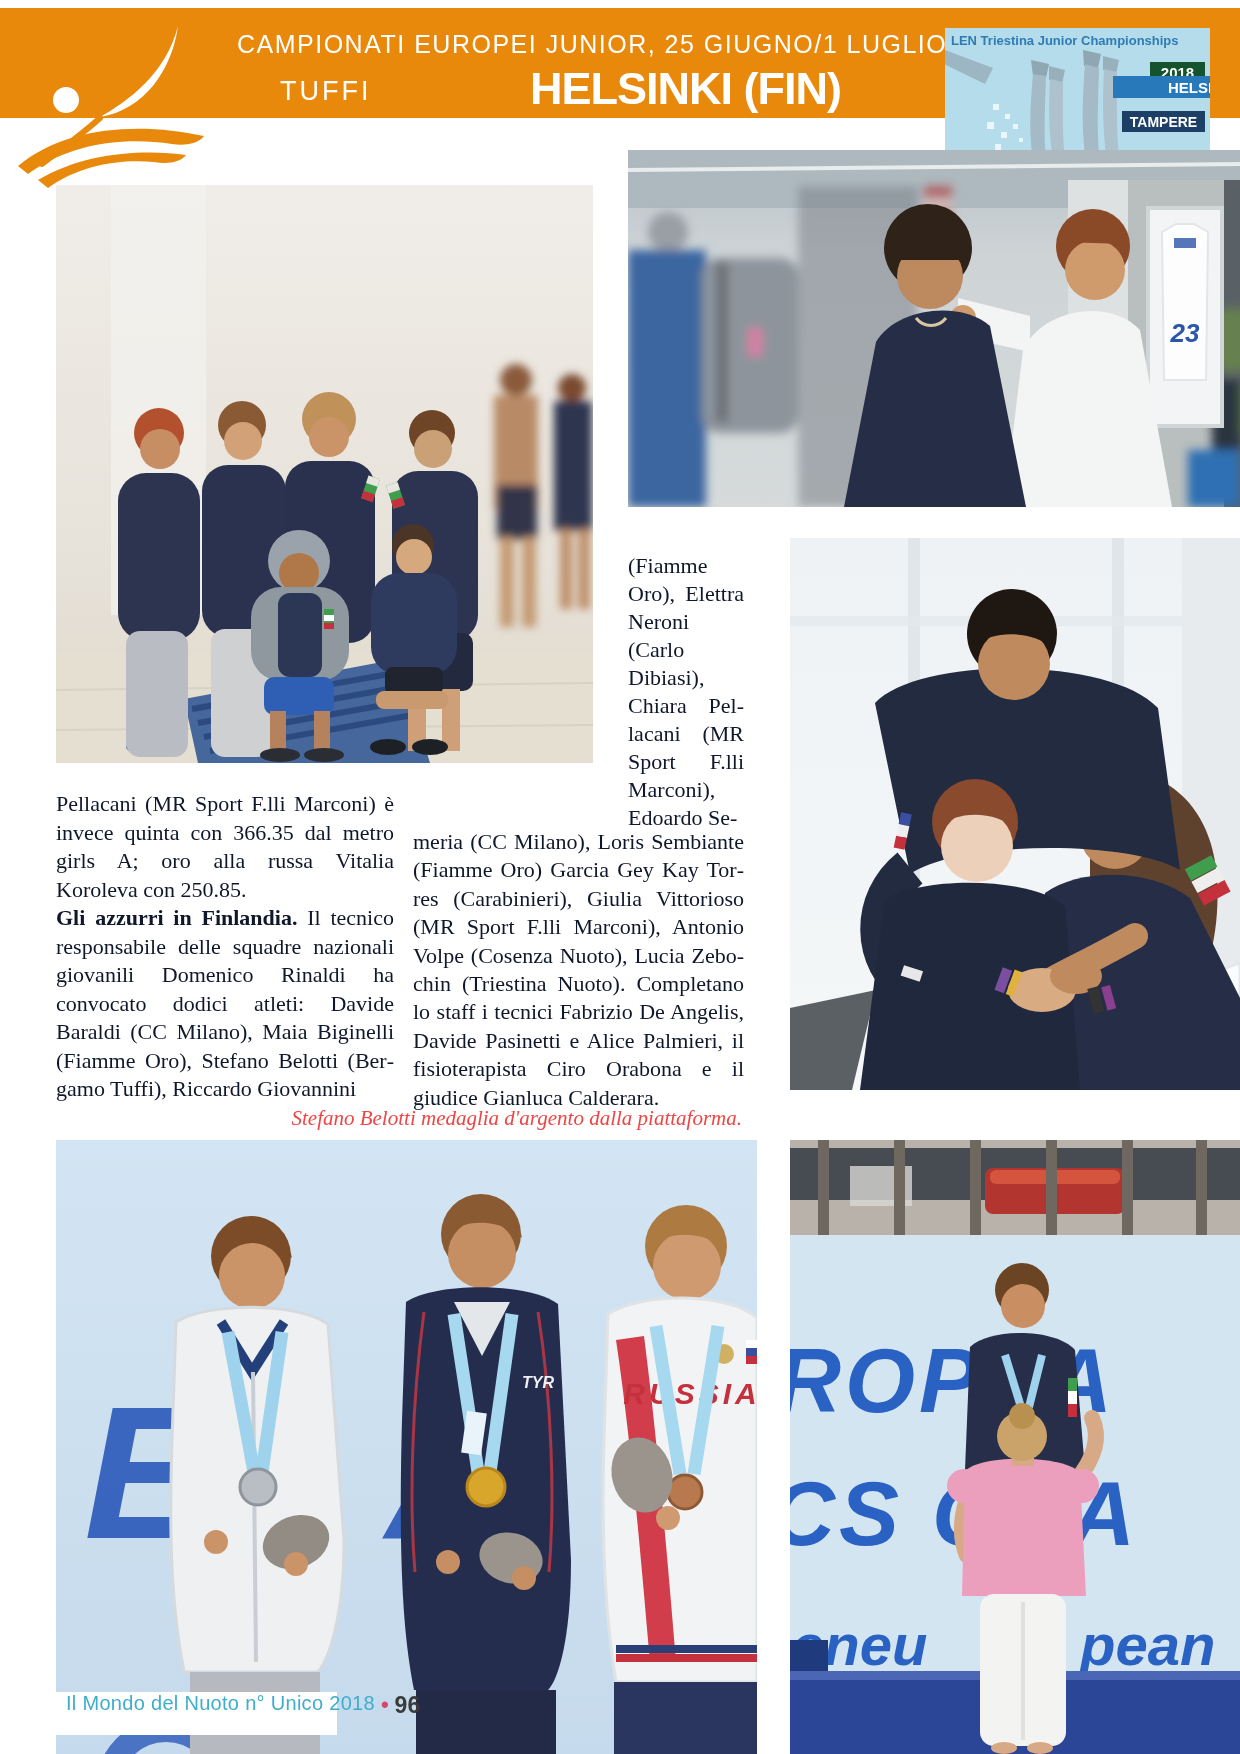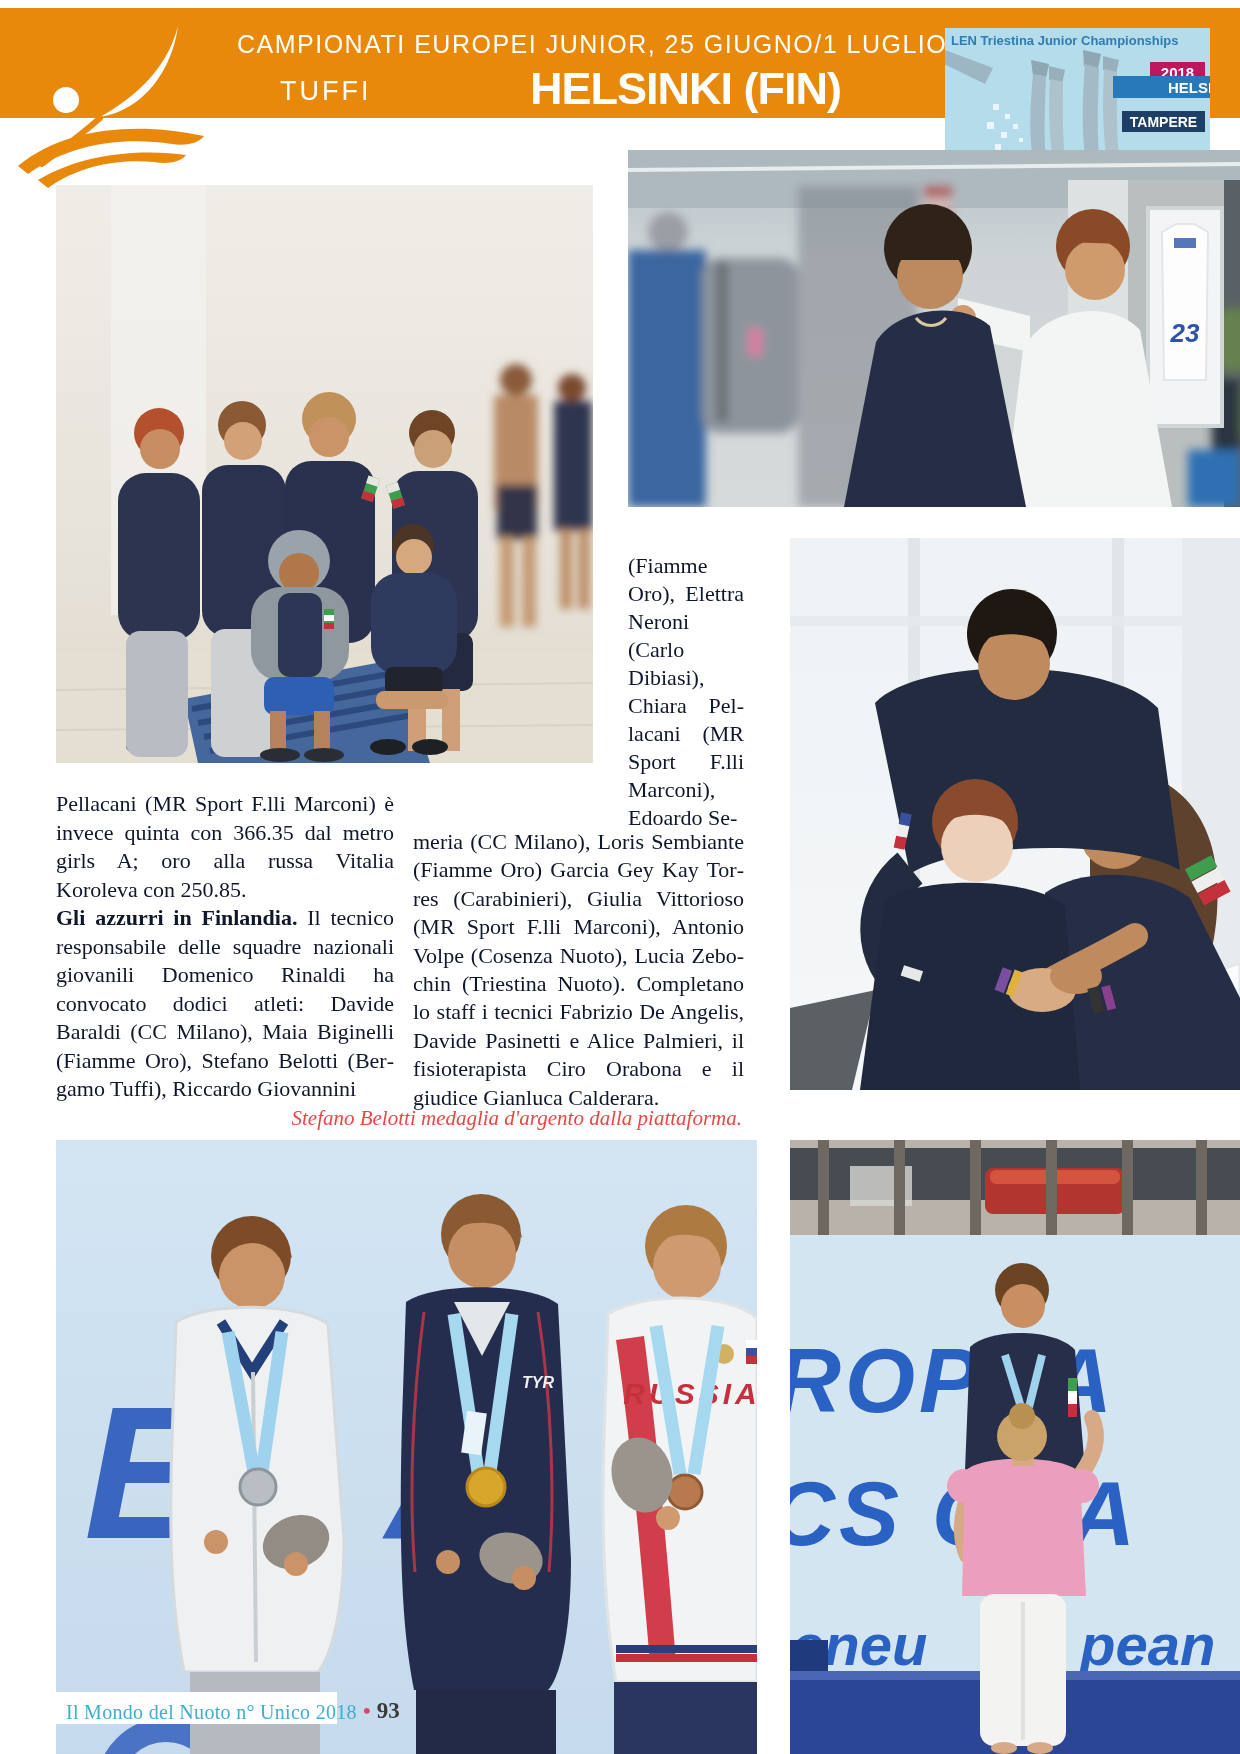--- a/index.html
+++ b/index.html
@@ -13,41 +13,41 @@
   .section-label{left:280px;top:76px;color:#fff;font-family:"Liberation Sans",sans-serif;
           font-size:27px;letter-spacing:3px;font-weight:400;}
   .big-title{left:530px;top:63px;color:#fff;font-family:"Liberation Sans",sans-serif;
           font-size:45px;font-weight:bold;letter-spacing:-1px;white-space:nowrap;}
   
   .len-logo{left:945px;top:28px;width:265px;height:150px;background:#b5dcea;overflow:hidden;}
   .len-title{position:absolute;left:6px;top:5px;width:253px;color:#2f7cb5;
           font-family:"Liberation Sans",sans-serif;font-size:13px;font-weight:bold;}
   .len-box{position:absolute;color:#fff;font-family:"Liberation Sans",sans-serif;font-weight:bold;
           display:flex;align-items:center;justify-content:center;}
-  .len-year{left:205px;top:34px;width:55px;height:21px;background:#be185d;font-size:15px;}
+  .len-year{left:205px;top:34px;width:55px;height:21px;background:#14532d;font-size:15px;}
   .len-helsinki{left:168px;top:48px;width:84px;height:22px;background:#2779b9;font-size:15px;padding-left:48px;}
   .len-tampere{left:177px;top:83px;width:83px;height:21px;background:#1d3f66;font-size:14px;}
   
   .photo{overflow:hidden;font-style:italic;}
   .photo-team{left:56px;top:185px;width:537px;height:578px;background:linear-gradient(180deg,#f0ede8,#e6e1d8 70%,#ded6c6);}
   .photo-friends{left:628px;top:150px;width:612px;height:357px;background:linear-gradient(180deg,#b9c2c7,#ced4d6 30%,#d6dadb);}
   .photo-trio{left:790px;top:538px;width:450px;height:552px;background:linear-gradient(180deg,#eef2f5,#f5f7f8);}
   .photo-podium{left:56px;top:1140px;width:701px;height:614px;background:linear-gradient(180deg,#d3e5f3,#c5daec);}
   .photo-ceremony{left:790px;top:1140px;width:450px;height:614px;background:#d4e5f2;}
   
   .bodytext{color:#0f172a;font-size:22px;text-align:justify;}
   .col1{left:56px;top:790px;width:338px;line-height:28.5px;}
   .col2{left:628px;top:552px;width:116px;line-height:28px;}
   .col3{left:413px;top:828px;width:331px;line-height:28.4px;}
   .lead{font-weight:bold;}
   .caption{left:56px;top:1106px;width:686px;text-align:right;font-style:italic;font-size:21px;color:#ef4444;}
   
-  .footer-box{left:56px;top:1692px;width:281px;height:32px;background:#ffffff;display:flex;
-          align-items:flex-end;padding-left:10px;box-sizing:border-box;z-index:5;
-          font-family:Liberation Serif, serif;}
+  .footer-box{left:56px;top:1692px;width:281px;height:43px;background:#ffffff;display:flex;
+          align-items:flex-start;padding-left:10px;box-sizing:border-box;z-index:5;
+          font-family:Liberation Sans, sans-serif;}
   .footer-mag{color:#3fadcc;font-size:20px;font-weight:300;letter-spacing:0.3px;white-space:nowrap;}
   .footer-sep{color:#d6486d;font-size:22px;margin:0 6px;font-weight:bold;}
   .footer-page{color:#3a3a3a;font-size:23px;font-weight:bold;}
   svg{display:block;}
 </style>
 </head>
 <body>
 
 <div class="page">
 
@@ -401,16 +401,16 @@
       <rect x="190" y="454" width="86" height="152" rx="14" fill="#f3f3f2"></rect>
       <line x1="233" y1="462" x2="233" y2="600" stroke="#e0e0de" stroke-width="4"></line>
       <ellipse cx="214" cy="608" rx="13" ry="6" fill="#d8a987"></ellipse>
       <ellipse cx="250" cy="608" rx="13" ry="6" fill="#d8a987"></ellipse>
     </svg>
   </div>
 
   <div class="abs footer-box">
     <span class="footer-mag">Il Mondo del Nuoto n° Unico 2018</span>
     <span class="footer-sep">•</span>
-    <span class="footer-page">93</span>
+    <span class="footer-page">96</span>
   </div>
 
 </div>
 
 </body></html>

